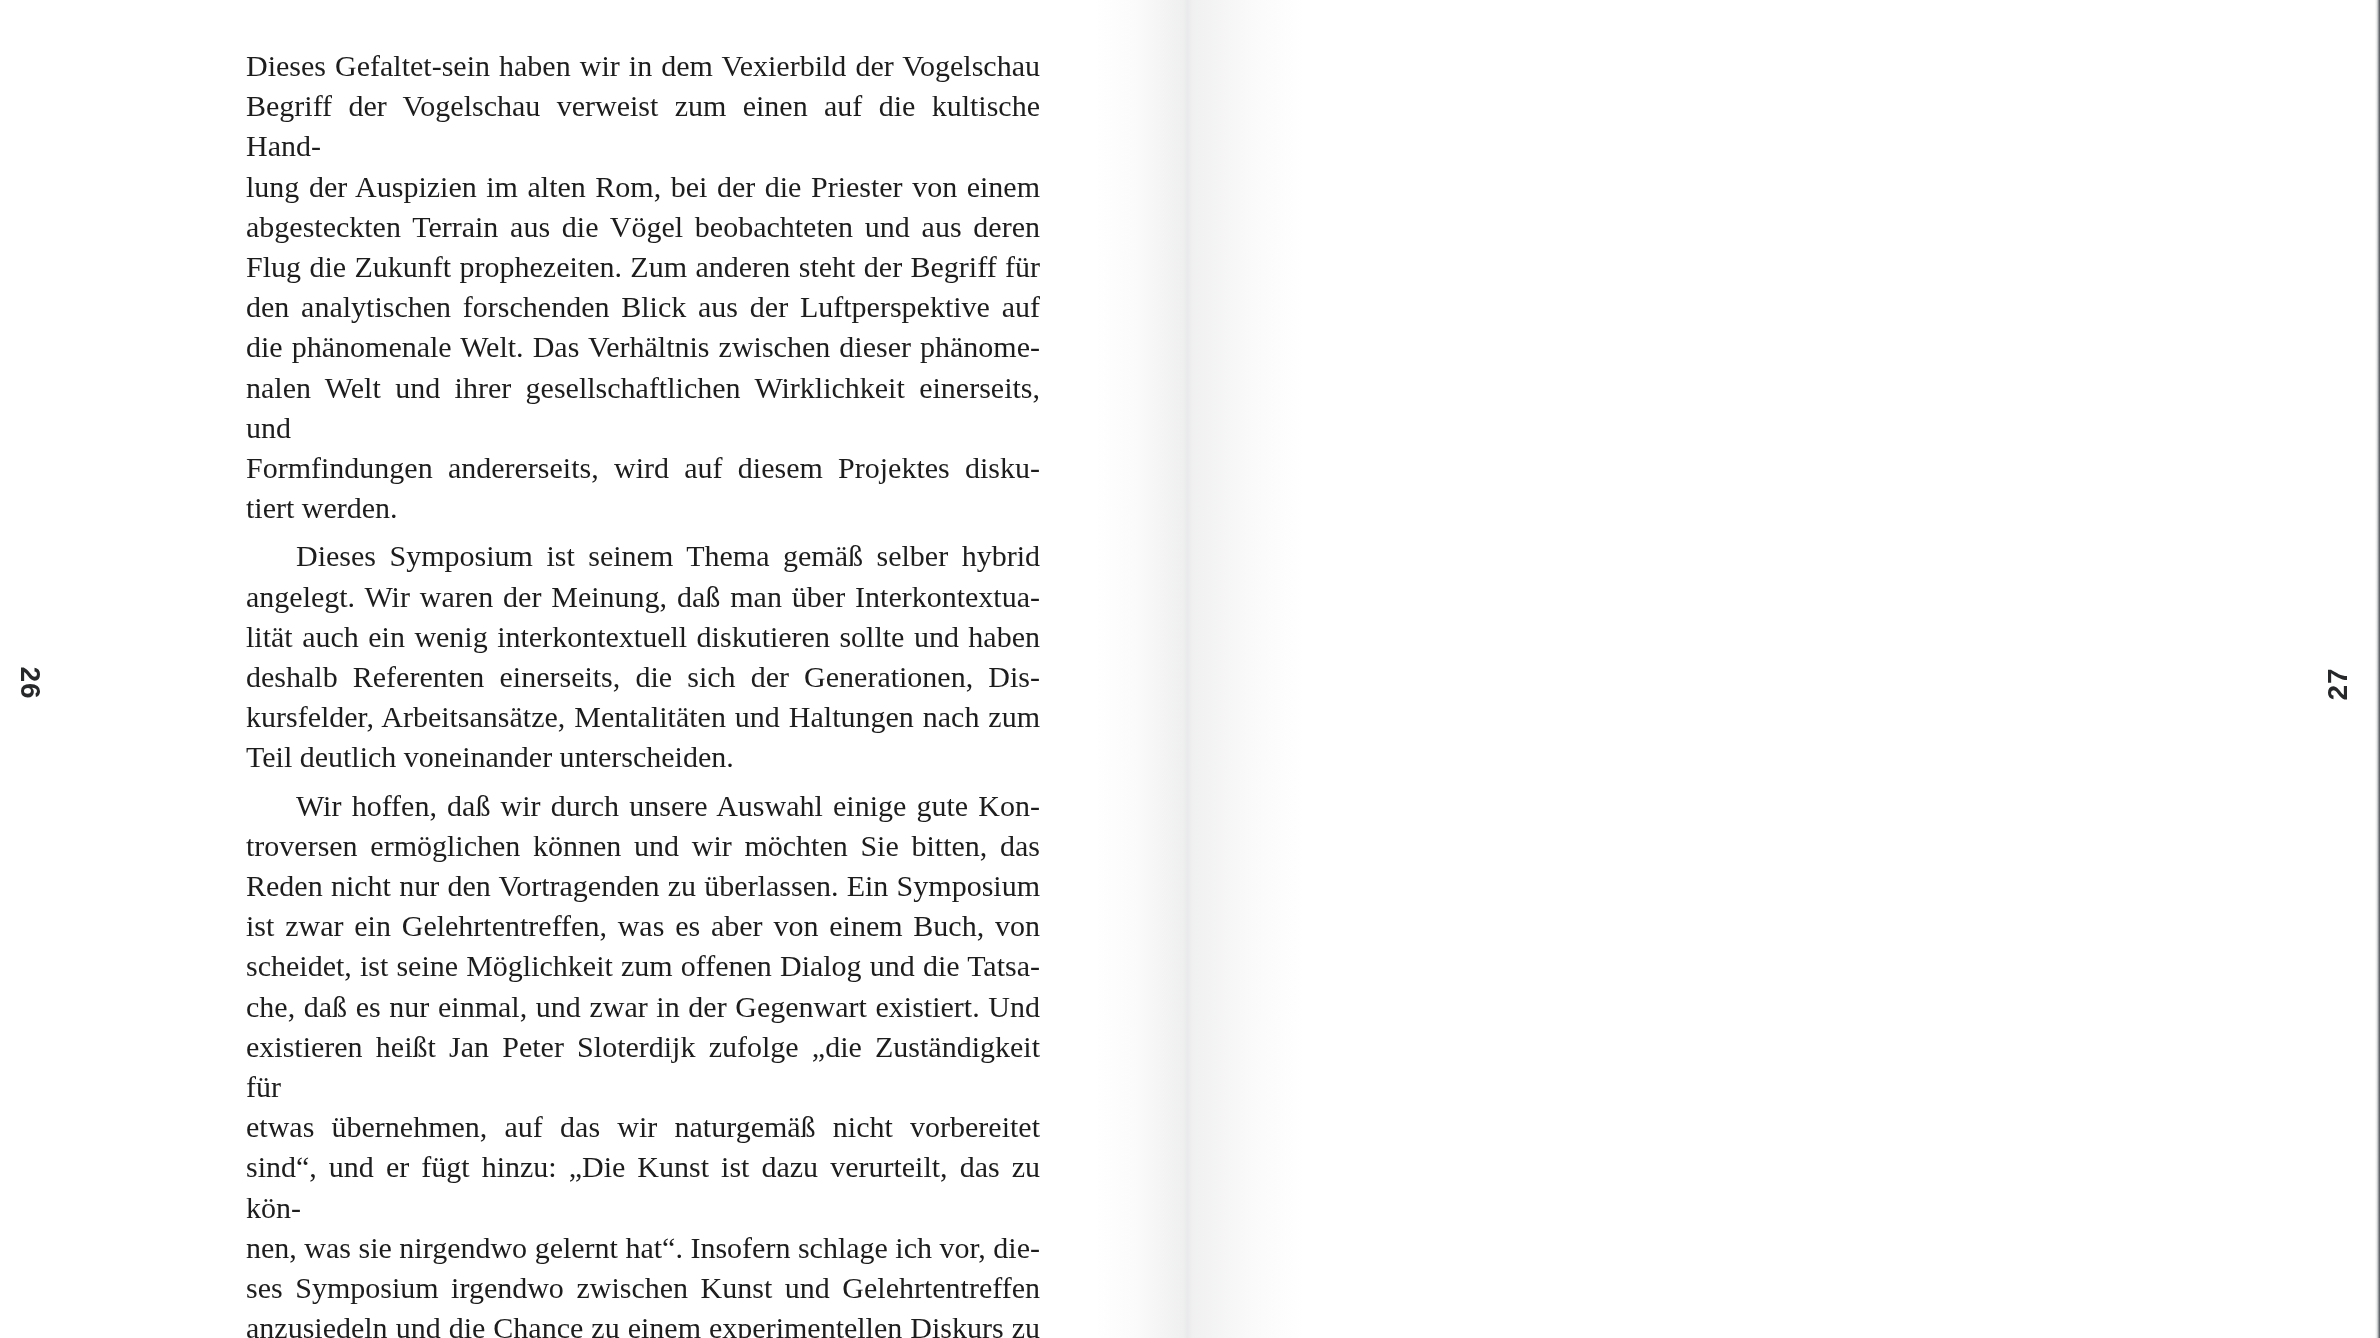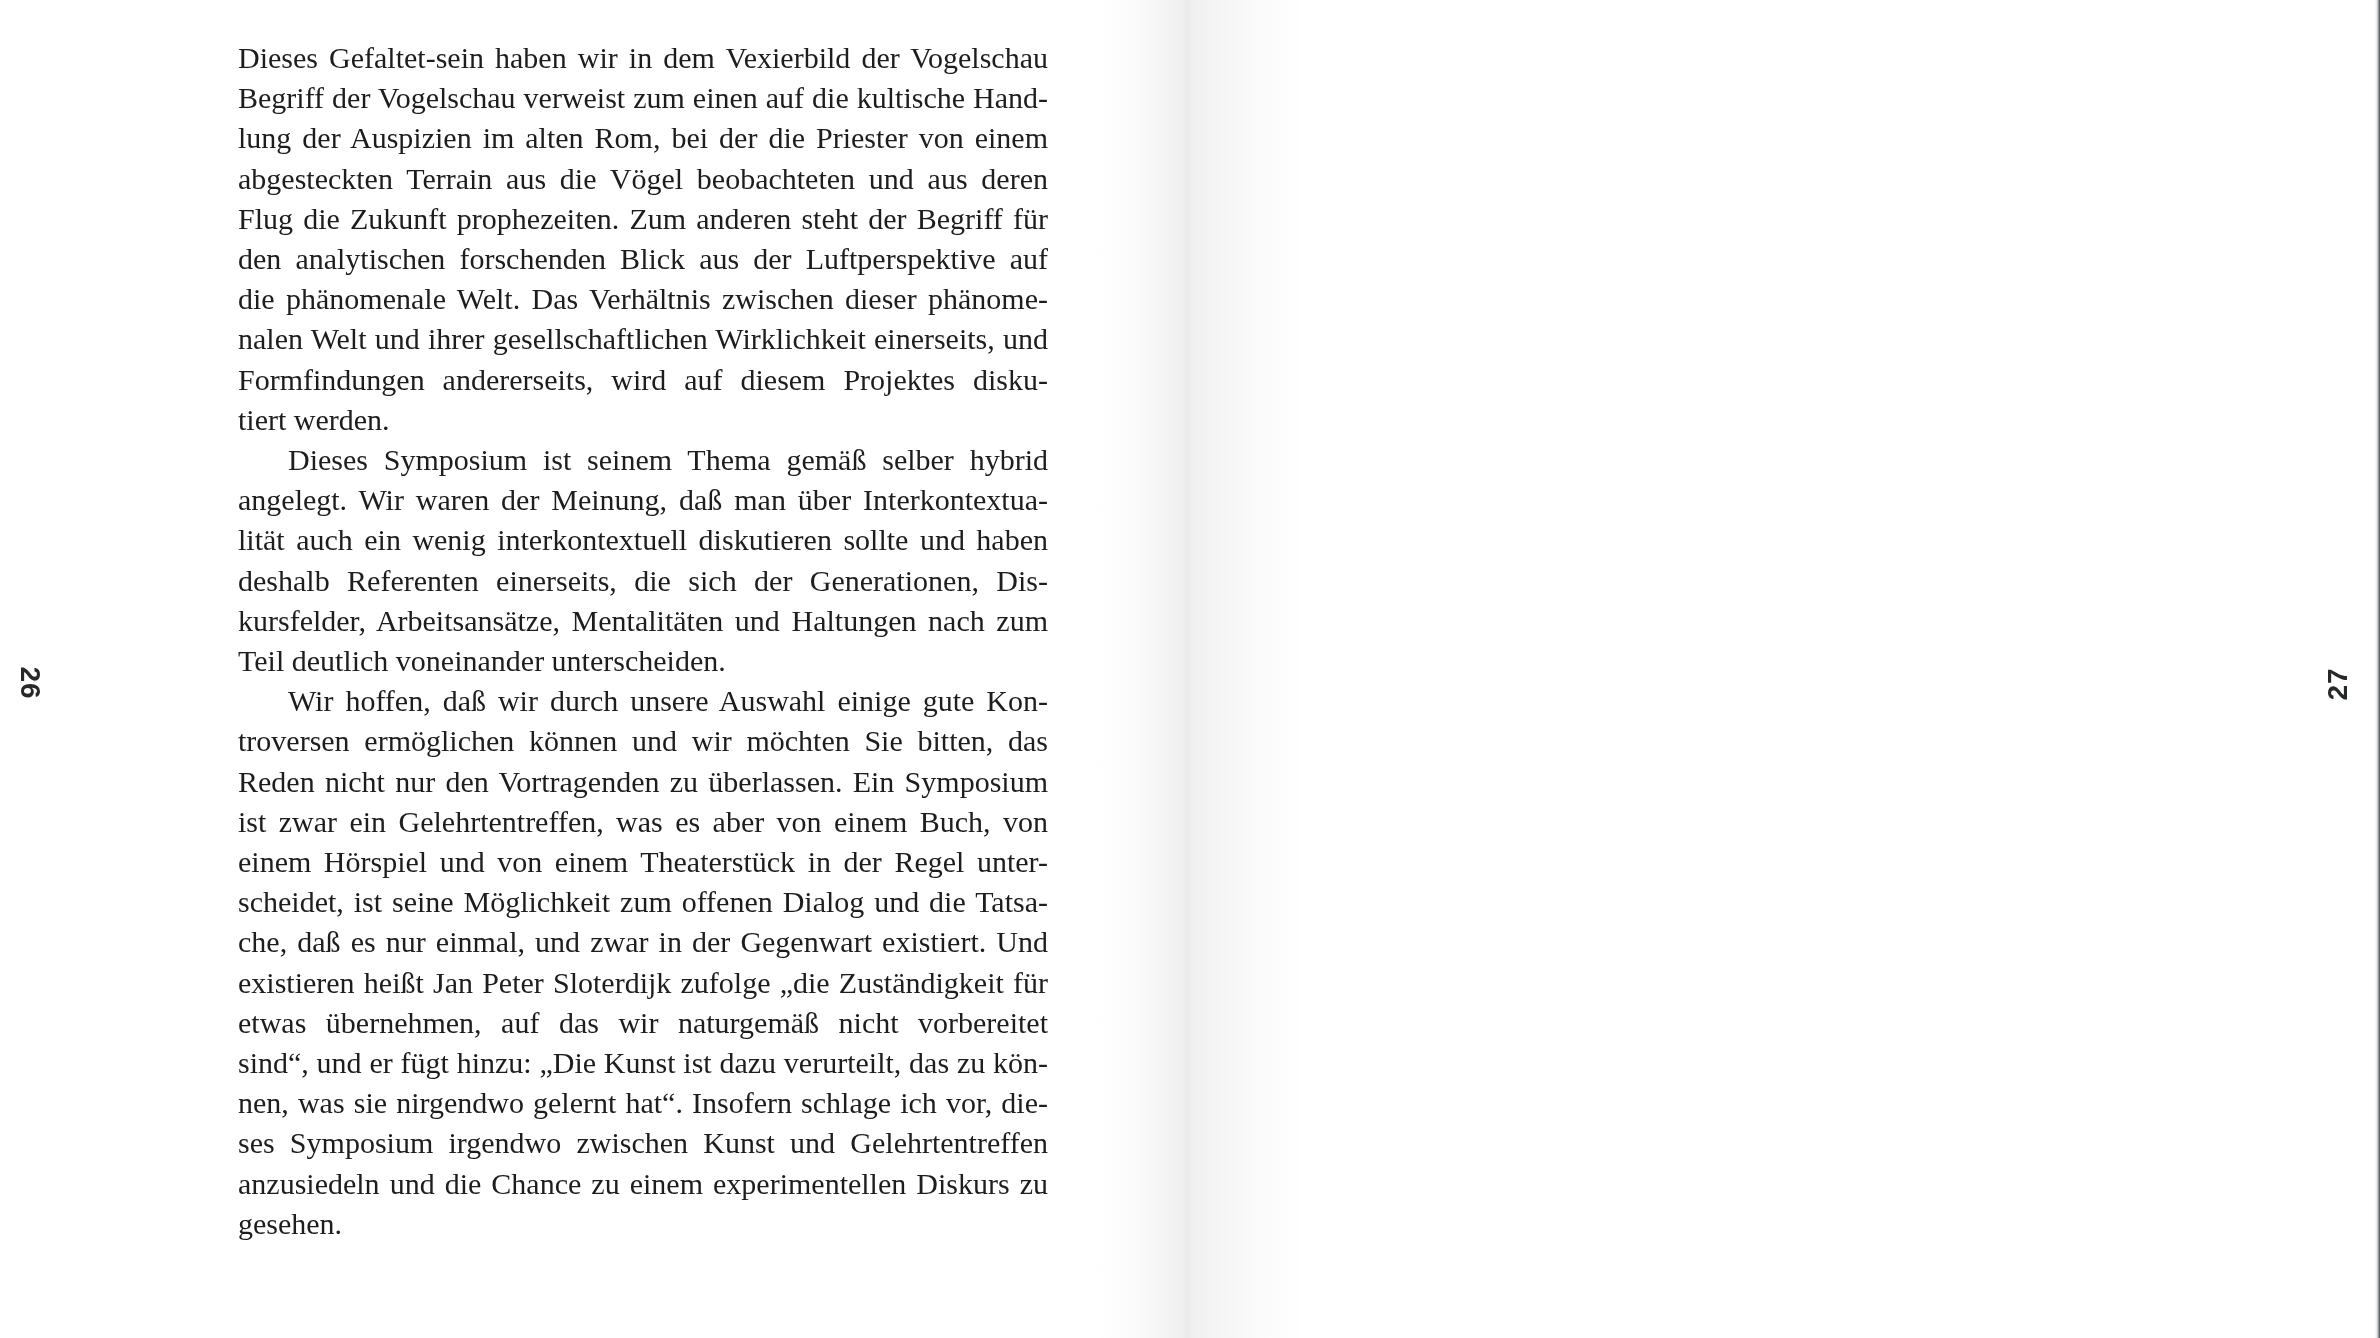--- a/index.html
+++ b/index.html
@@ -59,21 +59,21 @@
   .textblock {
     position: absolute;
     left: 238px;
     top: 38px;
     width: 810px;
     font-size: 30px;
     line-height: 40.2px;
     color: #1d1d1d;
     letter-spacing: 0;
   }
-  .para { margin: 0; }
+  .para { margin: 8px; }
   .line {
     text-align: justify;
     text-align-last: justify;
   }
   .line.para-last {
     text-align-last: left;
   }
   .para.indented .line:first-child {
     text-indent: 50px;
   }
@@ -124,21 +124,20 @@
           <div class="line">lität auch ein wenig interkontextuell diskutieren sollte und haben</div>
           <div class="line">deshalb Referenten einerseits, die sich der Generationen, Dis-</div>
           <div class="line">kursfelder, Arbeitsansätze, Mentalitäten und Haltungen nach zum</div>
           <div class="line para-last">Teil deutlich voneinander unterscheiden.</div>
         </div>
         <div class="para indented">
           <div class="line">Wir hoffen, daß wir durch unsere Auswahl einige gute Kon-</div>
           <div class="line">troversen ermöglichen können und wir möchten Sie bitten, das</div>
           <div class="line">Reden nicht nur den Vortragenden zu überlassen. Ein Symposium</div>
           <div class="line">ist zwar ein Gelehrtentreffen, was es aber von einem Buch, von</div>
-          <div class="line">einem Hörspiel und von einem Theaterstück in der Regel unter-</div>
           <div class="line">scheidet, ist seine Möglichkeit zum offenen Dialog und die Tatsa-</div>
           <div class="line">che, daß es nur einmal, und zwar in der Gegenwart existiert. Und</div>
           <div class="line">existieren heißt Jan Peter Sloterdijk zufolge „die Zuständigkeit für</div>
           <div class="line">etwas übernehmen, auf das wir naturgemäß nicht vorbereitet</div>
           <div class="line">sind“, und er fügt hinzu: „Die Kunst ist dazu verurteilt, das zu kön-</div>
           <div class="line">nen, was sie nirgendwo gelernt hat“. Insofern schlage ich vor, die-</div>
           <div class="line">ses Symposium irgendwo zwischen Kunst und Gelehrtentreffen</div>
           <div class="line">anzusiedeln und die Chance zu einem experimentellen Diskurs zu</div>
           <div class="line para-last">gesehen.</div>
         </div>

